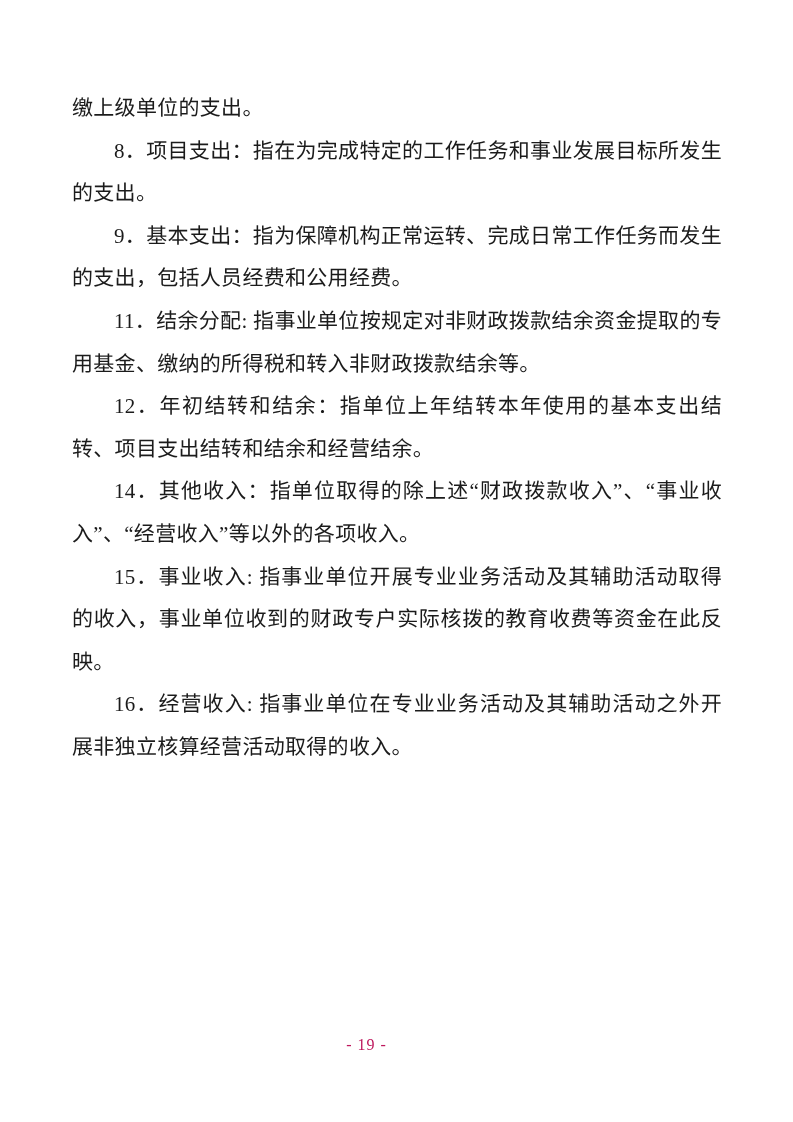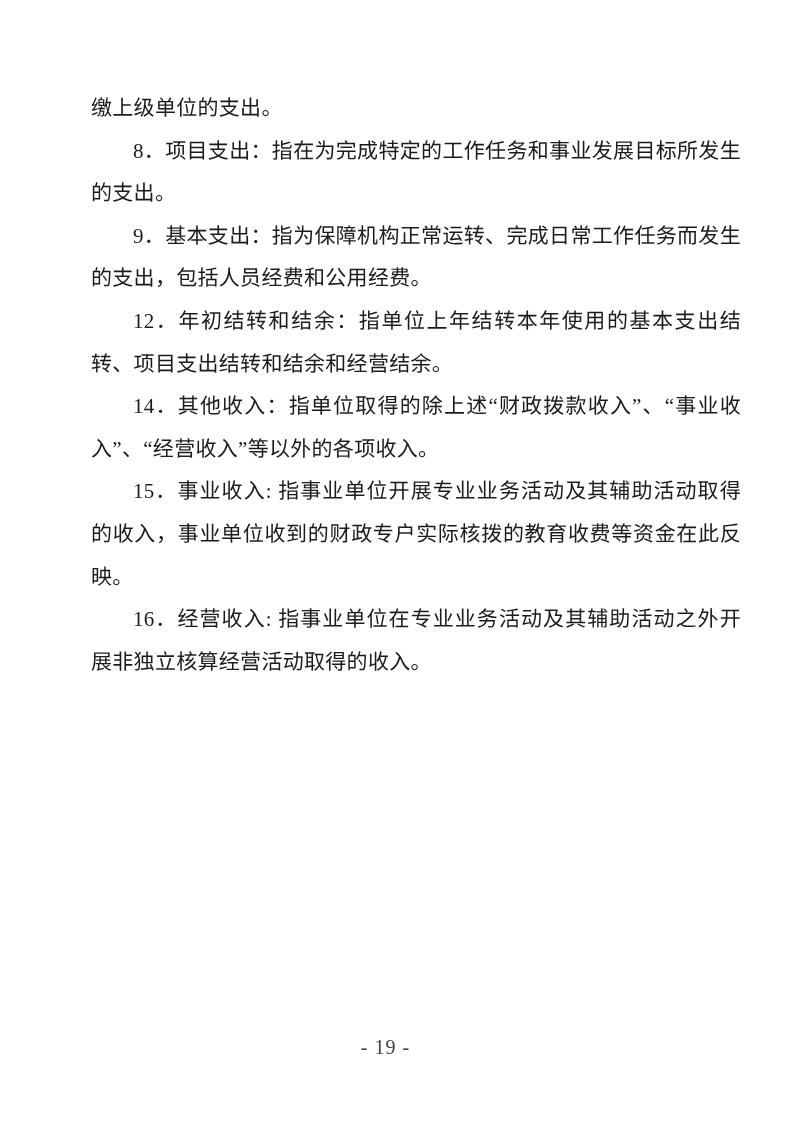--- a/index.html
+++ b/index.html
@@ -8,21 +8,20 @@
     background: #ffffff;
   }
   .page {
     position: relative;
     width: 733px;
     height: 1122px;
     background: #ffffff;
     overflow: hidden;
     font-family: "Liberation Serif", "DejaVu Serif", serif;
     color: #1b1b1b;
-    margin-left: 19px;
   }
   .content {
     position: absolute;
     left: 72px;
     top: 87px;
     width: 650px;
   }
   .para {
     margin: 0;
     font-size: 21px;
@@ -35,33 +34,34 @@
   }
   .para.continuation {
     text-indent: 0;
   }
   .footer {
     position: absolute;
     left: 0;
     width: 100%;
     top: 1036px;
     text-align: center;
-    font-size: 20px;
+    font-size: 16px;
     letter-spacing: 1px;
-    color: #404040;
+    color: #be185d;
   }
 </style>
 </head>
 <body>
 
 <div class="page">
   <div class="content">
     <p class="para continuation">缴上级单位的支出。</p>
     <p class="para">8．项目支出：指在为完成特定的工作任务和事业发展目标所发生的支出。</p>
     <p class="para">9．基本支出：指为保障机构正常运转、完成日常工作任务而发生的支出，包括人员经费和公用经费。</p>
+    <p class="para">11．结余分配: 指事业单位按规定对非财政拨款结余资金提取的专用基金、缴纳的所得税和转入非财政拨款结余等。</p>
     <p class="para">12．年初结转和结余：指单位上年结转本年使用的基本支出结转、项目支出结转和结余和经营结余。</p>
     <p class="para">14．其他收入：指单位取得的除上述“财政拨款收入”、“事业收入”、“经营收入”等以外的各项收入。</p>
     <p class="para">15．事业收入: 指事业单位开展专业业务活动及其辅助活动取得的收入，事业单位收到的财政专户实际核拨的教育收费等资金在此反映。</p>
     <p class="para">16．经营收入: 指事业单位在专业业务活动及其辅助活动之外开展非独立核算经营活动取得的收入。</p>
   </div>
   <div class="footer">
     <span>- 19 -</span>
   </div>
 </div>
 

